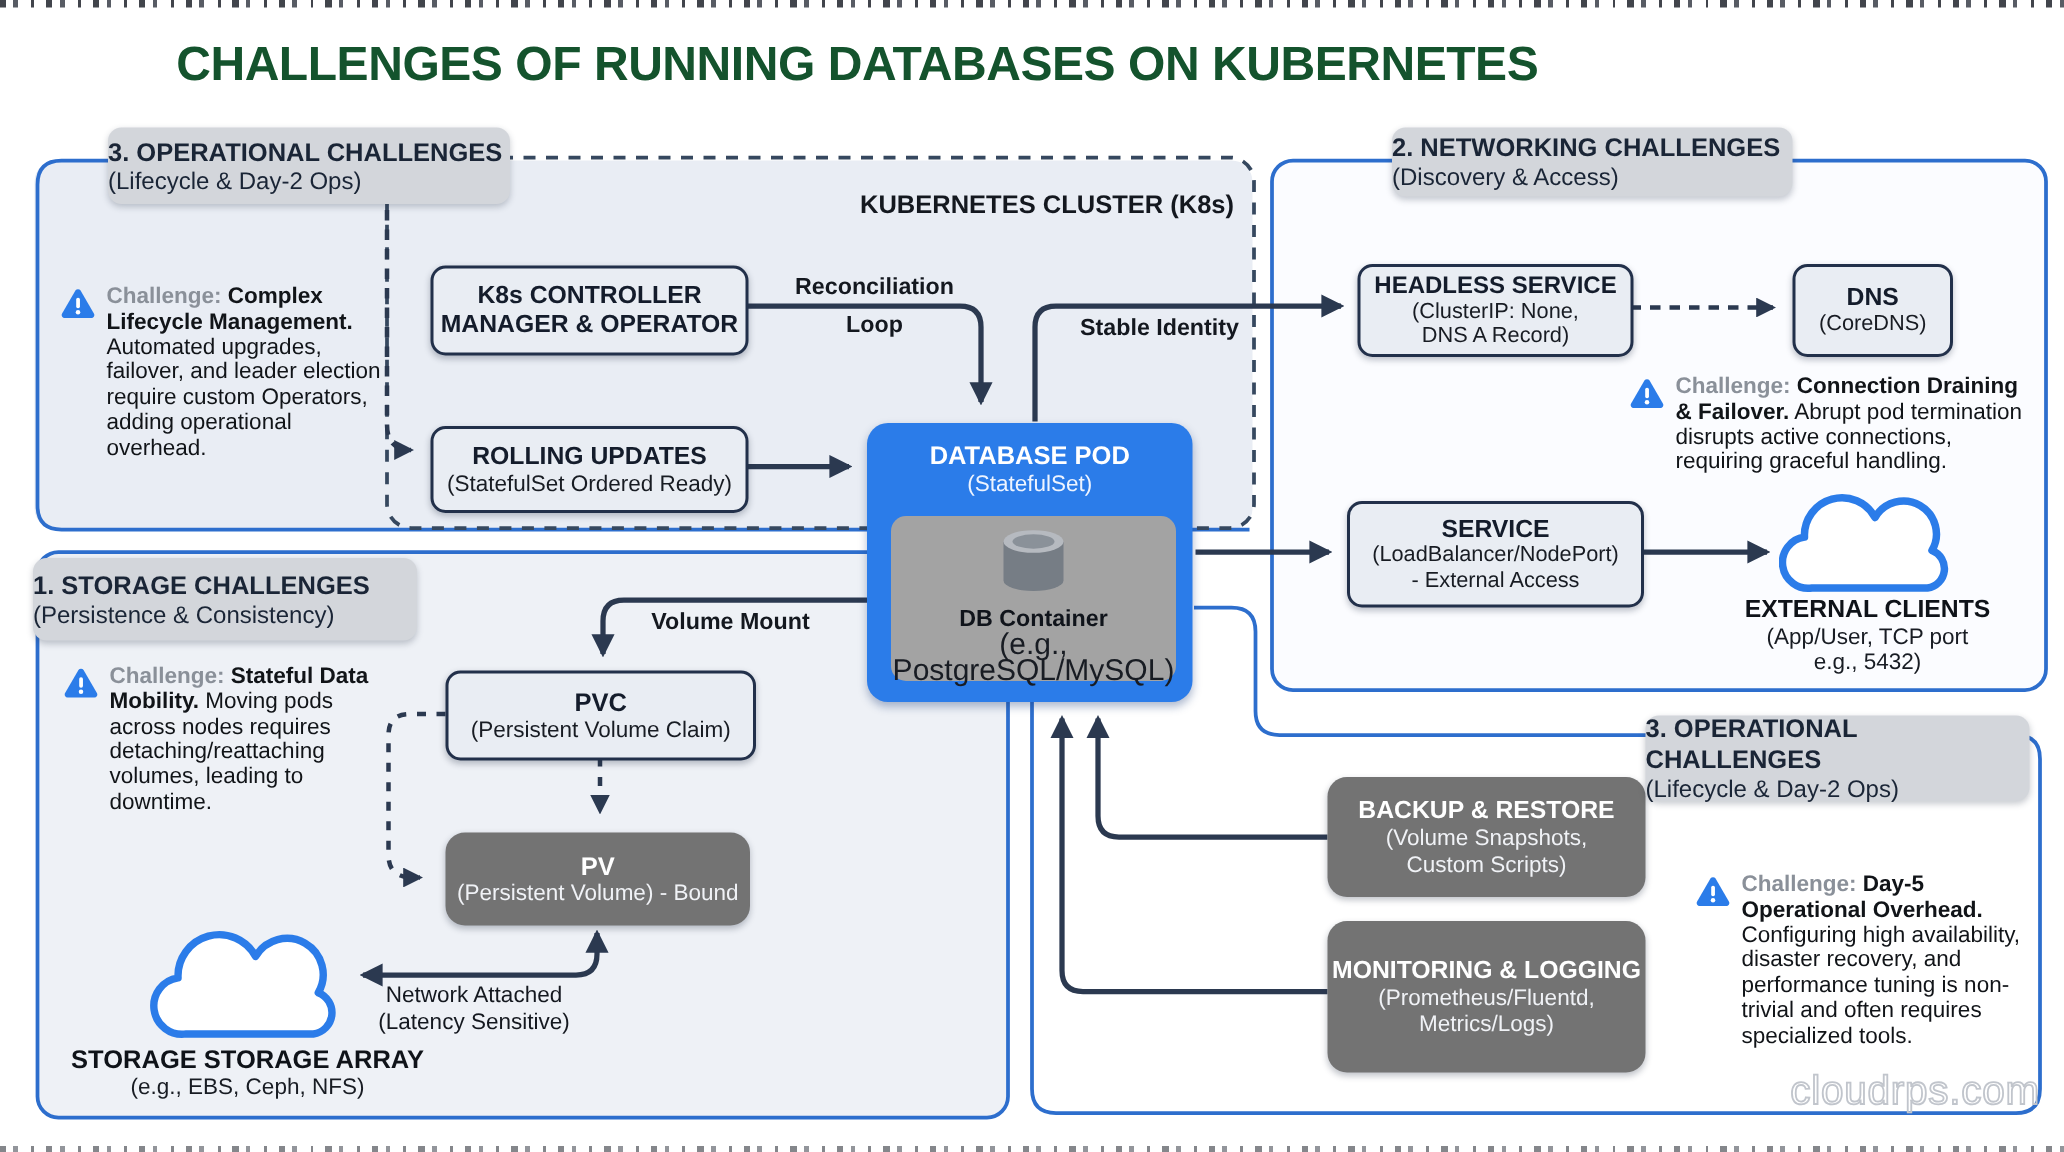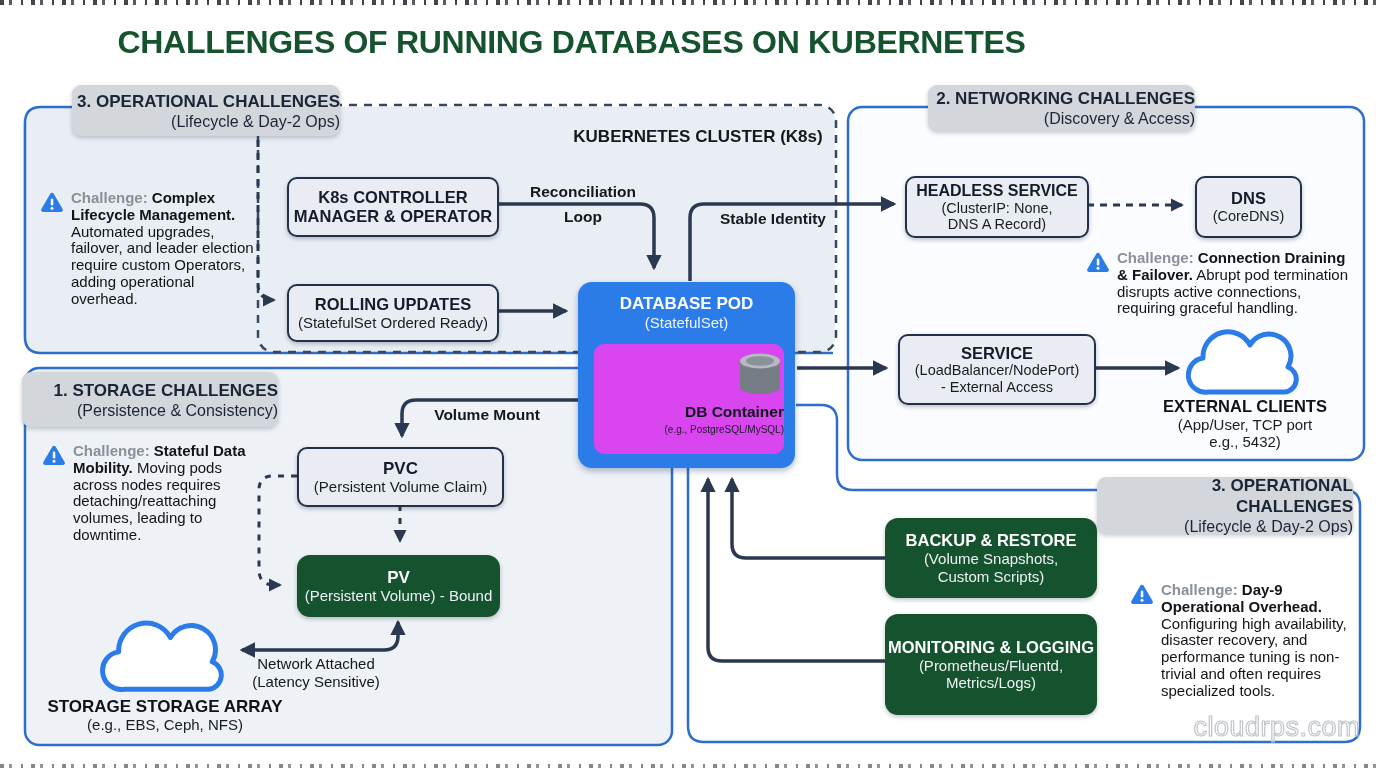--- a/index.html
+++ b/index.html
@@ -5,36 +5,36 @@
   html,body{margin:0;padding:0;background:#ffffff;}
   #stage{position:relative;width:1376px;height:768px;background:#ffffff;overflow:hidden;
          font-family:"Liberation Sans",sans-serif;color:#14181f;}
   .abs{position:absolute;}
   .noise{left:0;width:1376px;opacity:.85;
          background:repeating-linear-gradient(90deg,#20242c 0 4px,transparent 4px 9px,#3a3f49 9px 12px,transparent 12px 21px,#20242c 21px 23px,transparent 23px 31px);}
   .title{left:0;top:24px;width:1143px;text-align:center;font-size:32px;font-weight:bold;
          color:#14532d;letter-spacing:-.3px;}
   .region-fill{border-radius:14px;}
   svg.lines{left:0;top:0;pointer-events:none;}
-  .seclabel{background:#d3d6db;border-radius:9px;text-align:right;color:#1a2536;
+  .seclabel{background:#d3d6db;border-radius:9px;text-align:left;color:#1a2536;
             box-shadow:0 2px 4px rgba(40,50,70,.25);display:flex;flex-direction:column;justify-content:center;}
   .seclabel .l1{font-size:17px;font-weight:bold;line-height:21px;}
   .seclabel .l2{font-size:16px;line-height:19px;}
   .node{border-radius:10px;display:flex;flex-direction:column;justify-content:center;align-items:center;
         text-align:center;box-shadow:0 2px 4px rgba(30,40,60,.28);}
   .node.light{background:#e9edf3;border:2.5px solid #22304a;}
-  .node.dark{background:#14532d;border:none;color:#fff;border-radius:13px;}
+  .node.dark{background:#737373;border:none;color:#fff;border-radius:13px;}
   .n1{font-size:16.5px;font-weight:bold;line-height:19px;color:#141c2b;}
   .node.dark .n1{color:#fff;}
   .n2{font-size:15px;line-height:17.5px;color:#181c23;}
   .node.dark .n2{color:#f0f2f6;}
   .pod{background:#2b7ce9;border-radius:14px;text-align:center;box-shadow:0 3px 6px rgba(30,60,120,.35);}
   .pod .p1{font-size:17px;font-weight:bold;color:#fff;margin-top:11px;line-height:21px;}
   .pod .p2{font-size:15px;color:#eef4ff;line-height:17px;}
-  .containerbox{background:#d946ef;border-radius:10px;text-align:right;}
+  .containerbox{background:#a3a3a3;border-radius:10px;text-align:center;}
   .edge-label{font-size:15.5px;font-weight:bold;color:#14181f;text-align:center;line-height:18px;}
   .edge-label.plain{font-weight:normal;font-size:15px;}
   .challenge{display:flex;align-items:flex-start;gap:7px;}
   .challenge p{margin:0;font-size:15px;line-height:16.8px;white-space:pre-line;}
   .c-label{color:#8a9099;font-weight:bold;}
   .c-bold{color:#111418;font-weight:bold;}
   .c-rest{color:#111418;}
   .cloudcap{text-align:center;}
   .cloudcap .l1{font-size:17px;font-weight:bold;line-height:19px;color:#0f1319;}
   .cloudcap .l2{font-size:15px;line-height:17px;color:#181c23;}
@@ -103,21 +103,21 @@
     <div class="p1">DATABASE POD</div>
     <div class="p2">(StatefulSet)</div>
   </div>
   <div class="abs containerbox" style="left:594px;top:344px;width:190px;height:110px">
     <svg width="48" height="48" viewBox="0 0 48 48" style="margin-top:7px">
       <path d="M4 10 V36 a20 7 0 0 0 40 0 V10 Z" fill="#767d85"></path>
       <ellipse cx="24" cy="10" rx="20" ry="7.5" fill="#b6bac0"></ellipse>
       <ellipse cx="24" cy="10" rx="14" ry="4.8" fill="#8a9199"></ellipse>
     </svg>
     <div style="font-size:15.5px;font-weight:bold;line-height:18px;color:#10141b">DB Container</div>
-    <div style="font-size:10px;line-height:17px;color:#181c23">(e.g., PostgreSQL/MySQL)</div>
+    <div style="font-size:20px;line-height:17px;color:#181c23">(e.g., PostgreSQL/MySQL)</div>
   </div>
 
   <div class="abs node light" style="left:905px;top:176px;width:180px;height:58px">
     <span class="n1" style="font-size:16px;line-height:17.5px">HEADLESS SERVICE</span>
     <span class="n2" style="font-size:14.5px;line-height:16px">(ClusterIP: None,</span>
     <span class="n2" style="font-size:14.5px;line-height:16px">DNS A Record)</span>
   </div>
 
   <div class="abs node light" style="left:1195px;top:176px;width:103px;height:58px">
     <span class="n1">DNS</span>
@@ -211,21 +211,21 @@
     <p style="width:178px"><span class="c-label">Challenge:</span><span class="c-bold"> Stateful Data Mobility.</span><span class="c-rest"> Moving pods across nodes requires detaching/reattaching volumes, leading to downtime.</span></p>
   </div>
 
 
   <div class="abs challenge" style="left:1130px;top:582px;width:235px">
     <svg width="24" height="21" viewBox="0 0 24 21" style="flex:none;margin-top:2px">
       <path d="M10.3 1.7 a2 2 0 0 1 3.4 0 l8.9 15.3 a2 2 0 0 1 -1.7 3 H3.1 a2 2 0 0 1 -1.7 -3 Z" fill="#2b7ce9"></path>
       <rect x="10.8" y="6.5" width="2.5" height="7" rx="1.2" fill="#fff"></rect>
         <circle cx="12" cy="16.2" r="1.5" fill="#fff"></circle>
     </svg>
-    <p style="width:204px"><span class="c-label">Challenge:</span><span class="c-bold"> Day-9 Operational Overhead.</span><span class="c-rest">
+    <p style="width:204px"><span class="c-label">Challenge:</span><span class="c-bold"> Day-5 Operational Overhead.</span><span class="c-rest">
 Configuring high availability, disaster recovery, and performance tuning is non-trivial and often requires specialized tools.</span></p>
   </div>
 
   <div class="abs seclabel" style="left:72px;top:85px;width:268px;height:51px">
     <span class="l1">3. OPERATIONAL CHALLENGES</span>
     <span class="l2">(Lifecycle &amp; Day-2 Ops)</span>
   </div>
   <div class="abs seclabel" style="left:928px;top:85px;width:267px;height:46px">
     <span class="l1">2. NETWORKING CHALLENGES</span>
     <span class="l2">(Discovery &amp; Access)</span>

